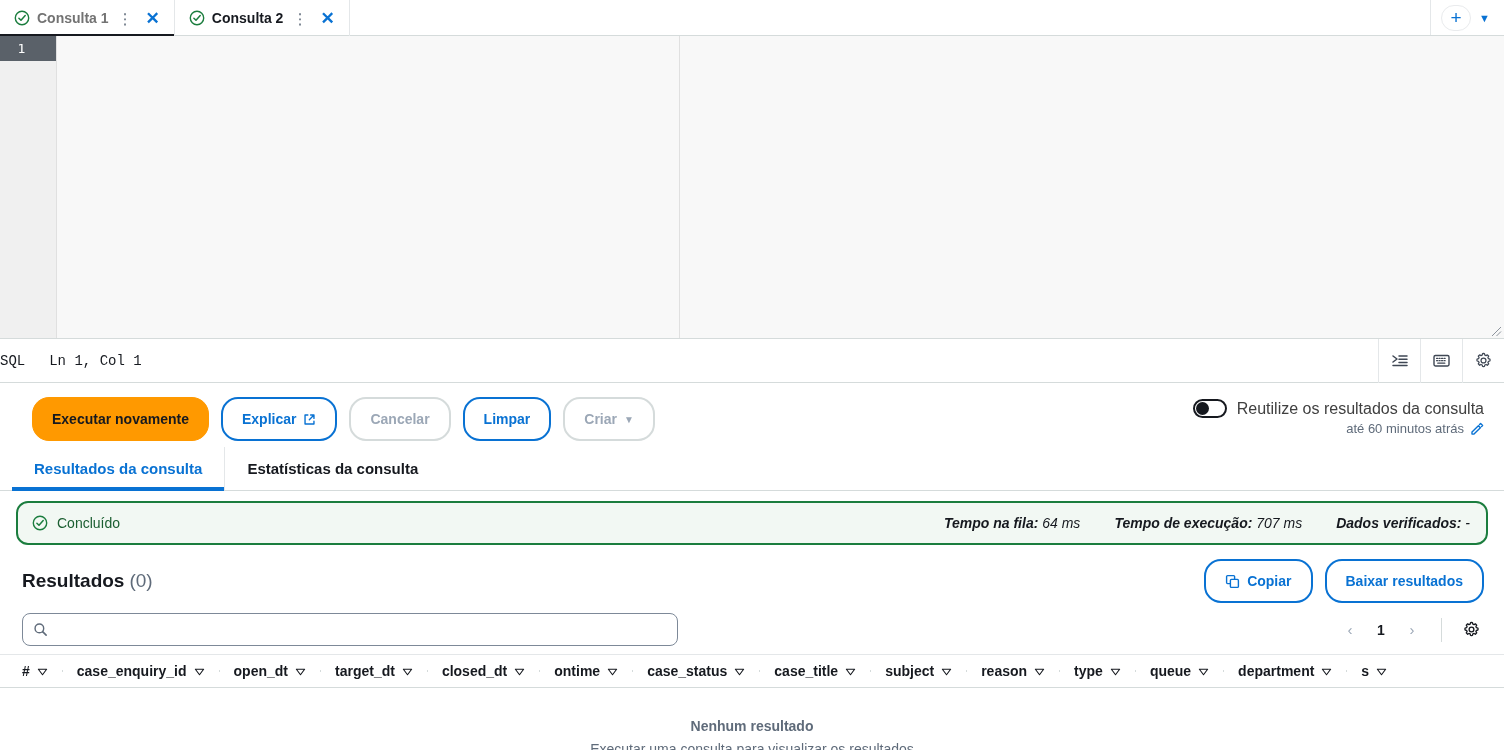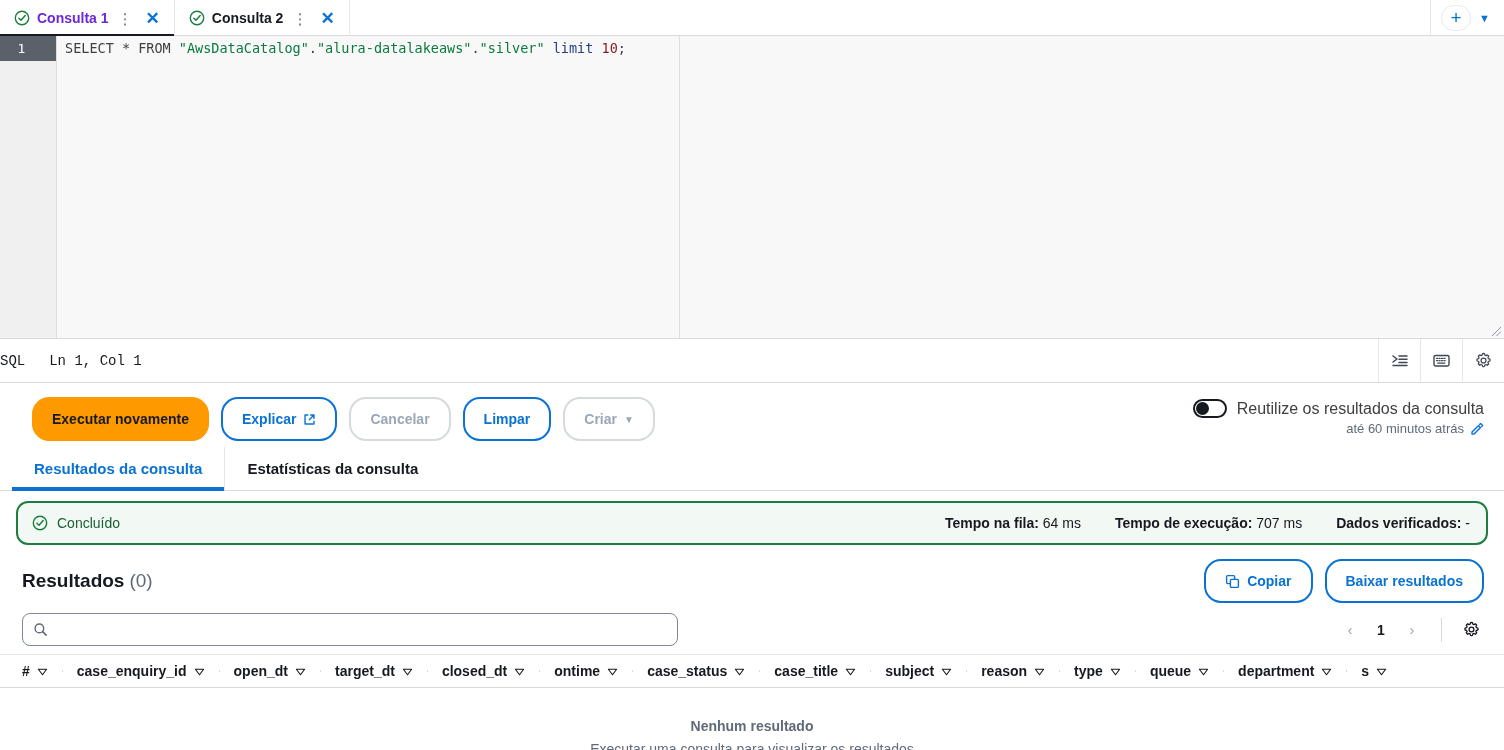--- a/index.html
+++ b/index.html
@@ -39,21 +39,21 @@
     left: 0; right: 0; bottom: -1px;
     height: 3px;
     background: #16191f;
   }
   .tab-check { width: 16px; height: 16px; flex: none; display:block; }
   .tab-label {
     font-size: 14px;
     font-weight: bold;
     white-space: nowrap;
   }
-  .tab.active .tab-label { color: #6d28d9; }
+  .tab.active .tab-label { color: #737373; }
   .tab:not(.active) .tab-label { color: #16191f; }
   .tab-kebab {
     color: #5f6b7a;
     font-size: 15px;
     letter-spacing: 0;
     line-height: 1;
     padding: 0 2px;
     cursor: pointer;
     user-select: none;
   }
@@ -292,21 +292,21 @@
     background: #f2f8f3;
     border-radius: 12px;
     height: 44px;
     display: flex;
     align-items: center;
     padding: 0 16px 0 14px;
     gap: 9px;
   }
   .alert-text { font-size: 14px; color: #1b5e31; }
   .alert-spacer { flex: 1 1 auto; }
-  .alert-metrics { display: flex; align-items: center; gap: 34px; }
+  .alert-metrics { display: flex; align-items: center; gap: 34px; font-style: italic; }
   .metric { font-size: 14px; color: #16191f; white-space: nowrap; }
   .metric b { font-weight: bold; }
   .metric span { color: #16191f; }
 
   
   .results-head {
     display: flex;
     align-items: center;
     padding: 14px 20px 6px 22px;
   }
@@ -466,21 +466,20 @@
     <span class="tab-caret">▼</span>
   </div>
 </div>
 
 <div class="editor-wrap">
   <div class="gutter">
     <div class="gutter-num">1</div>
   </div>
   <div class="code-area">
     <div class="ruler"></div>
-    <div class="code-line"><span class="tok-kw">SELECT * FROM </span><span class="tok-str">"AwsDataCatalog"</span><span class="tok-punc">.</span><span class="tok-str">"alura-datalakeaws"</span><span class="tok-punc">.</span><span class="tok-str">"silver"</span><span> </span><span class="tok-kw2">limit</span><span> </span><span class="tok-num">10</span><span class="tok-punc">;</span></div>
   </div>
   <div class="resize-grip">
     <svg width="12" height="12" viewBox="0 0 12 12">
       <path d="M11 2 L2 11 M11 6.5 L6.5 11" stroke="#8d949d" stroke-width="1" fill="none"></path>
     </svg>
   </div>
 </div>
 
 <div class="statusbar">
   <span class="sb-item">SQL</span>

